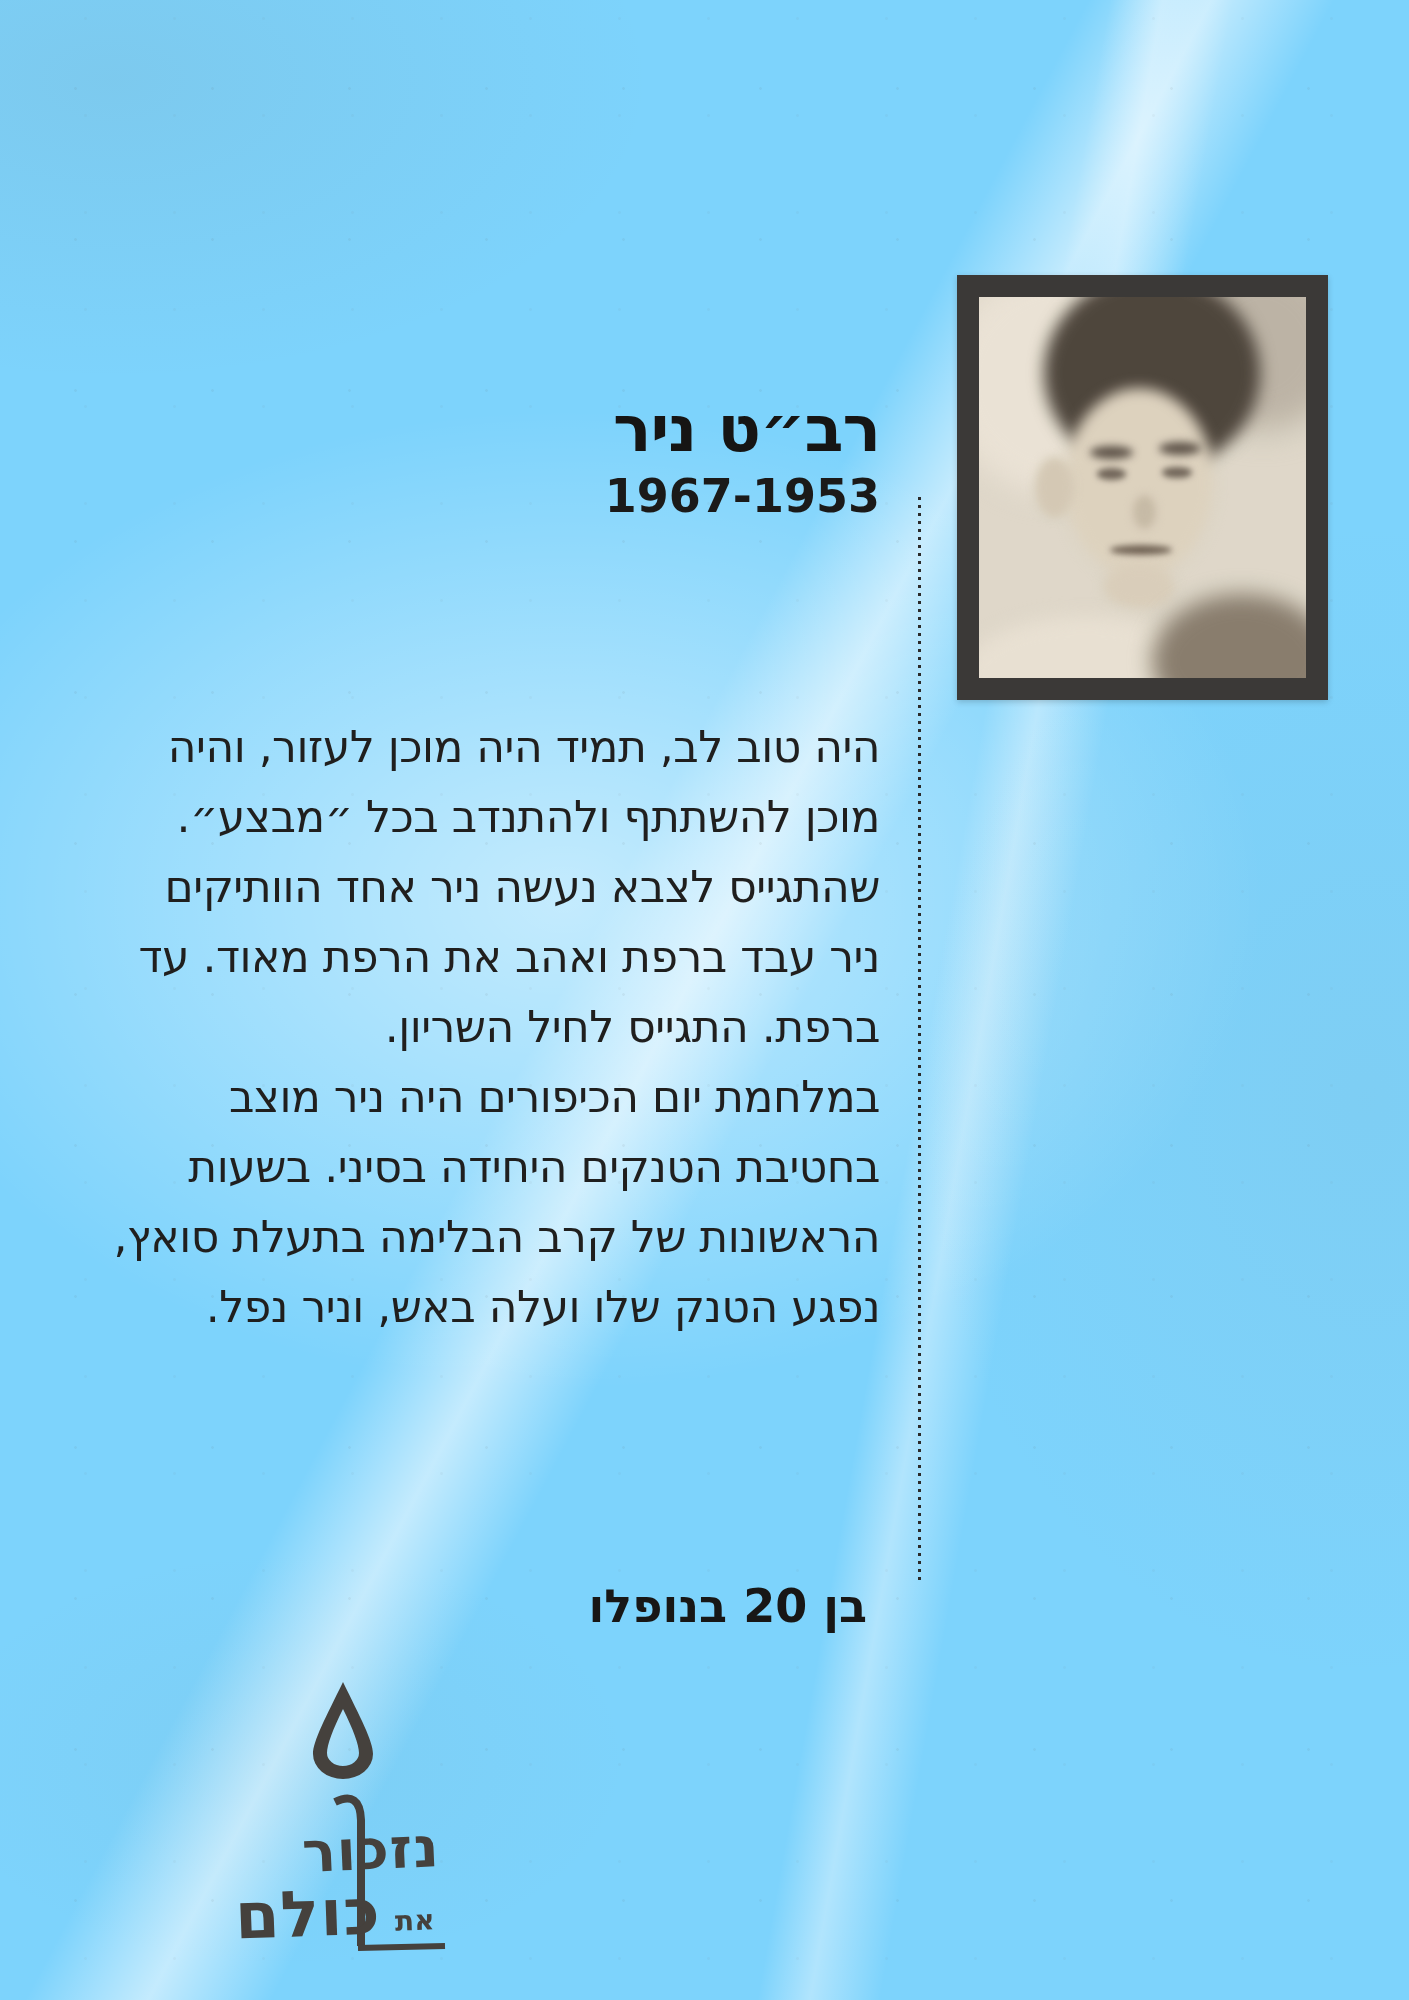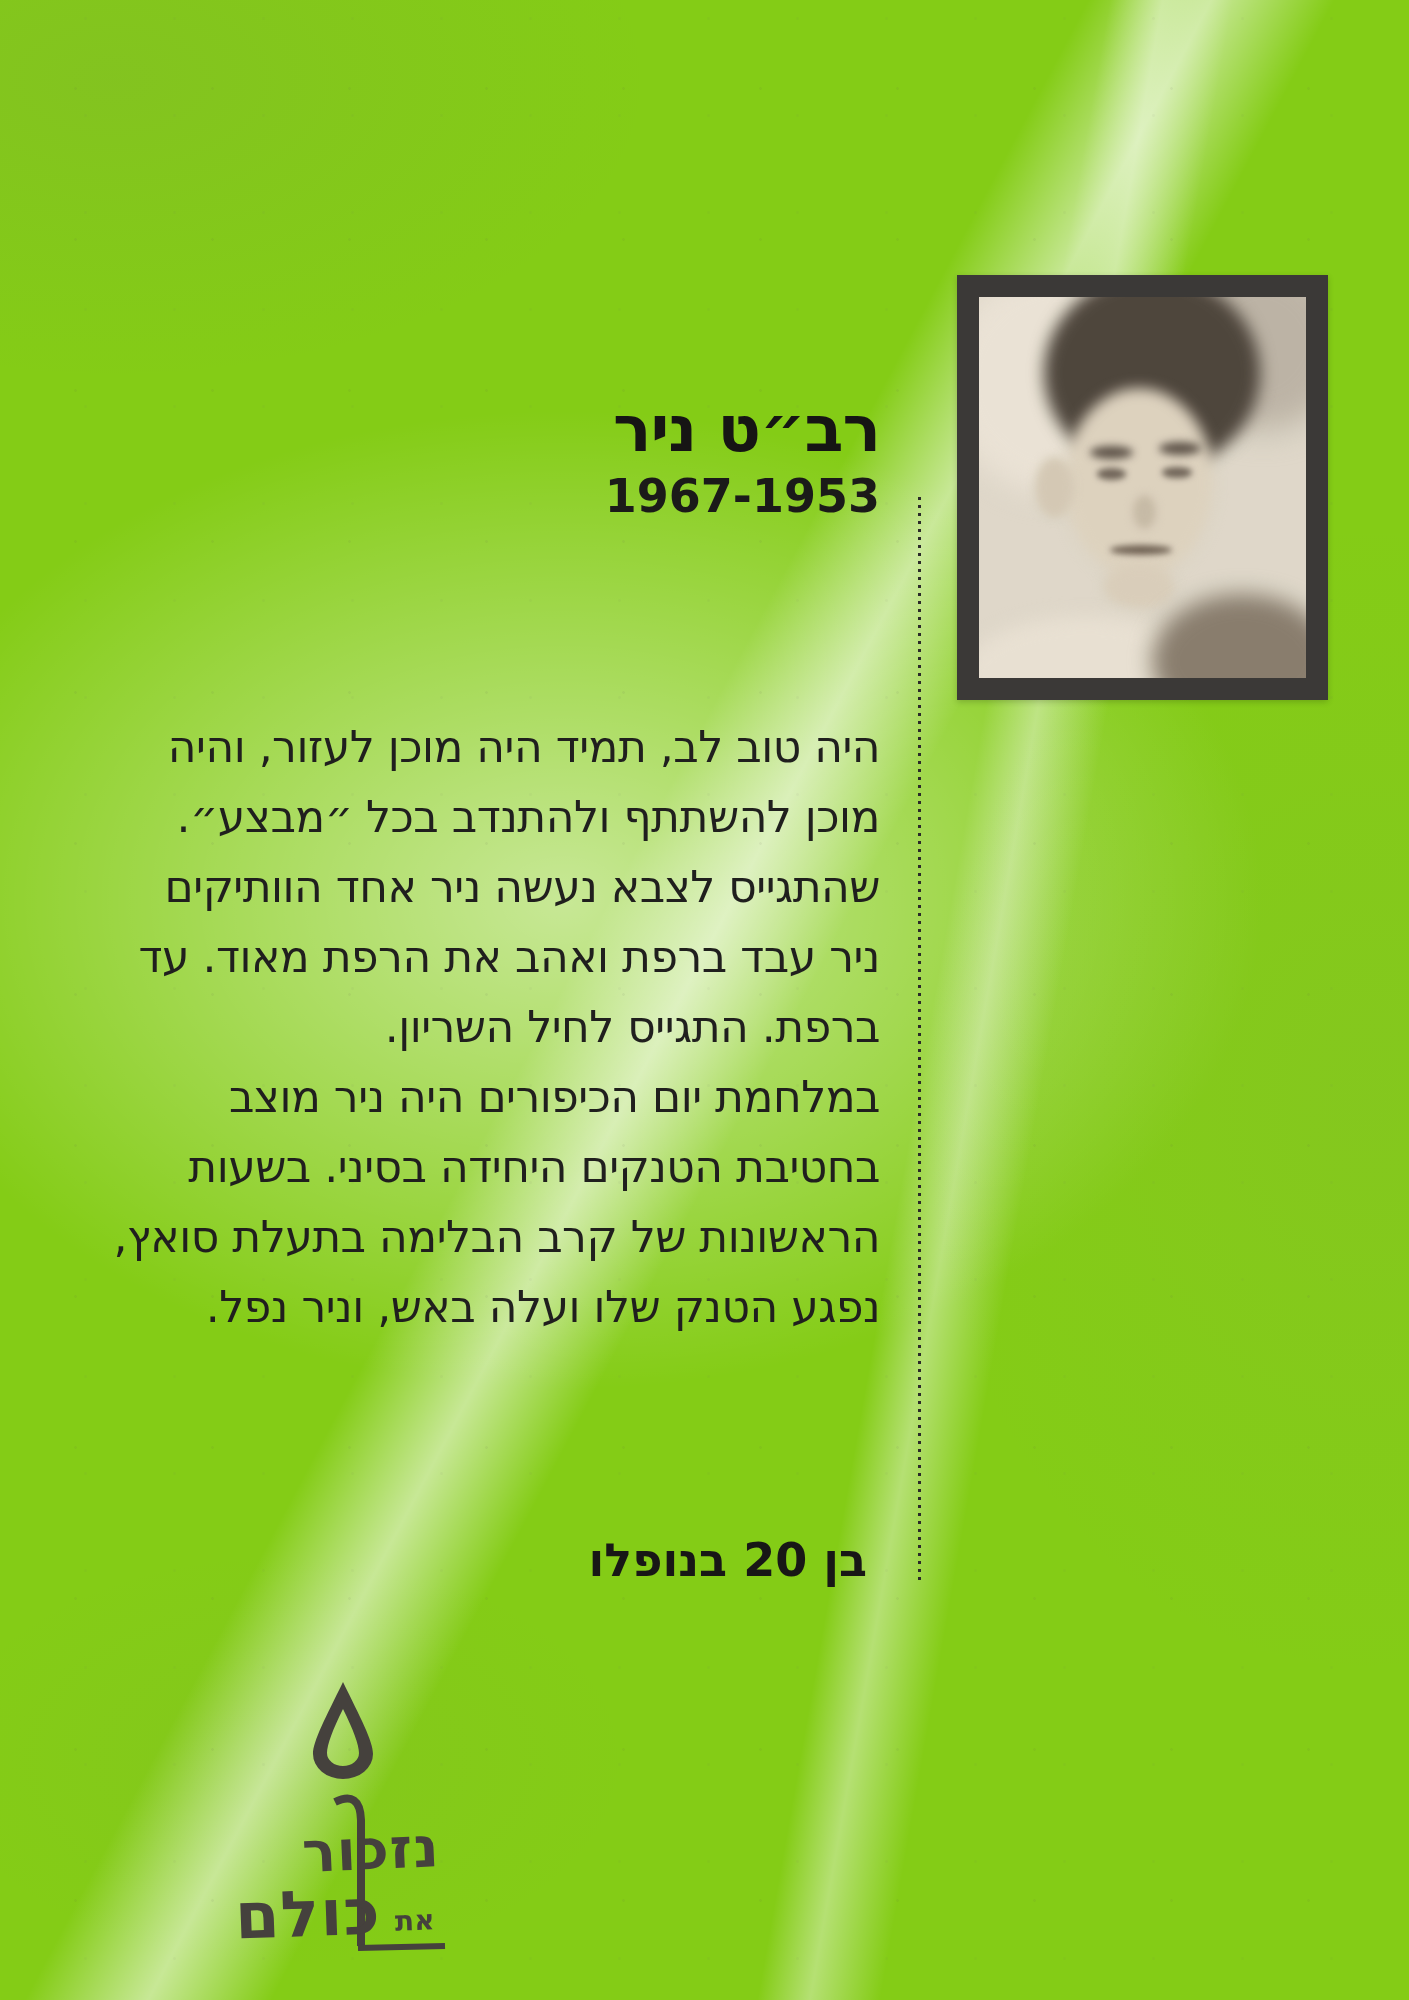--- a/index.html
+++ b/index.html
@@ -1,20 +1,20 @@
 <!DOCTYPE html>
 <html lang="he"><head>
 <meta charset="utf-8">
 <style>
   html,body{margin:0;padding:0;background:#dddbd8;}
   .page{
     position:relative;
     width:1409px;height:2000px;
     margin:0 auto;
-    background:#84cc16;
+    background:#7dd3fc;
     overflow:hidden;
     font-family:"DejaVu Sans", sans-serif;
     color:#1d1c1b;
     direction:rtl;
   }
   
   .texture{
     position:absolute;inset:0;pointer-events:none;
     background:
       radial-gradient(ellipse 900px 500px at 8% 4%, rgba(120,118,115,.10), transparent 60%),
@@ -65,21 +65,21 @@
   
   .title-block{position:absolute;right:529px;top:390px;text-align:right;white-space:nowrap;}
   .title-line{font-size:64px;line-height:79px;font-weight:800;color:#161514;letter-spacing:-1px;}
   .zal{font-size:30px;font-weight:700;margin-right:8px;}
   .years{font-size:46px;font-weight:700;color:#1b1a19;}
 
   
   .bio{position:absolute;right:529px;top:712px;width:760px;text-align:right;}
   .bio-line{font-size:44px;line-height:70px;color:#201f1e;letter-spacing:-0.5px;white-space:nowrap;}
 
-  .age-line{position:absolute;right:542px;top:1533px;font-size:46px;font-weight:700;color:#181716;white-space:nowrap;}
+  .age-line{position:absolute;right:542px;top:1579px;font-size:46px;font-weight:700;color:#181716;white-space:nowrap;}
 
   
   .logo{position:absolute;left:95px;top:1655px;width:380px;height:330px;color:#45413d;}
   .logo svg{position:absolute;left:0;top:0;}
   .logo-w1{position:absolute;right:36px;top:162px;font-size:56px;font-weight:800;letter-spacing:1px;transform:rotate(-2.5deg);}
   .logo-row{position:absolute;right:40px;top:222px;white-space:nowrap;}
   .logo-w2{display:inline-block;font-size:28px;font-weight:700;transform:translateY(-6px) rotate(-2deg);margin-left:10px;}
   .logo-w3{display:inline-block;font-size:64px;font-weight:800;letter-spacing:1px;transform:rotate(-2deg);}
 </style>
 </head>

